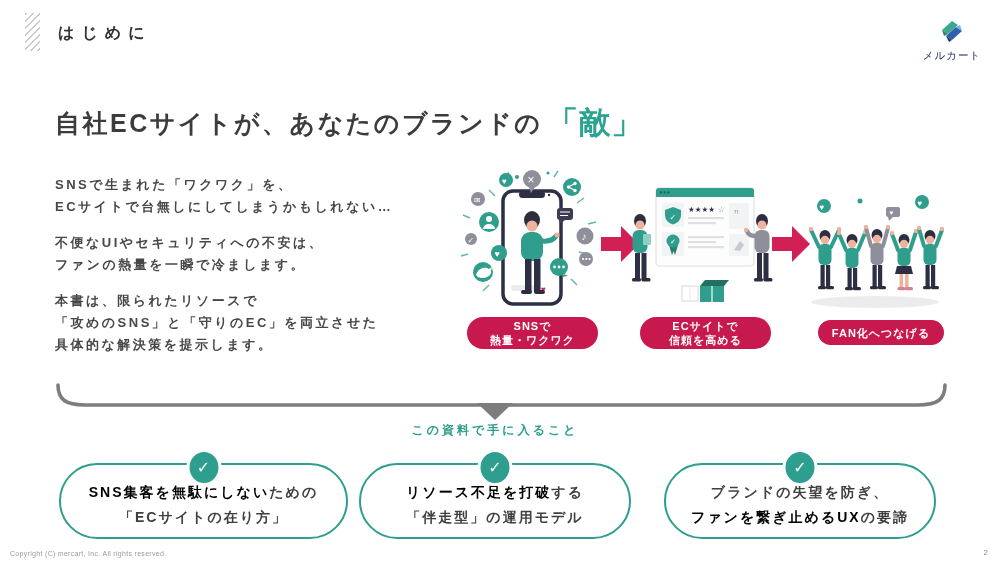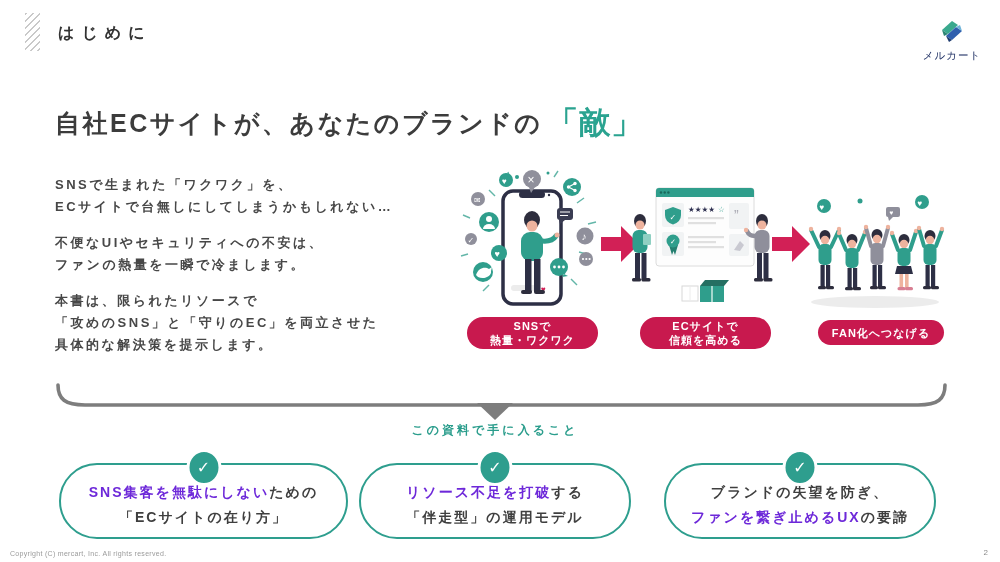--- a/index.html
+++ b/index.html
@@ -40,21 +40,21 @@
            border:2px solid #2e9e8e;border-radius:40px;box-sizing:border-box;
            display:flex;flex-direction:column;align-items:center;justify-content:center;
            padding-top:8px;}
   .benefit .check{position:absolute;top:-16px;left:50%;transform:translateX(-50%);
                   width:29px;height:31px;border-radius:50%;background:#2e9e8e;
                   border:3px solid #ffffff;color:#ffffff;font-size:16px;font-weight:bold;
                   display:flex;align-items:center;justify-content:center;}
   .bline{font-size:14px;font-weight:bold;letter-spacing:2px;line-height:25px;
          text-align:center;white-space:nowrap;}
   .seg{color:#3f3f3f;}
-  .seg.accent{color:#6d28d9;}
+  .seg.accent{color:#000000;}
   
   .copyright{position:absolute;left:10px;bottom:5px;font-size:7px;color:#9a9a9a;letter-spacing:.3px;}
   .page-num{position:absolute;right:12px;bottom:5px;font-size:8px;color:#8a8a8a;}
 </style>
 </head>
 <body>
 
 <div class="slide">
 
   <div class="hatch"></div>

